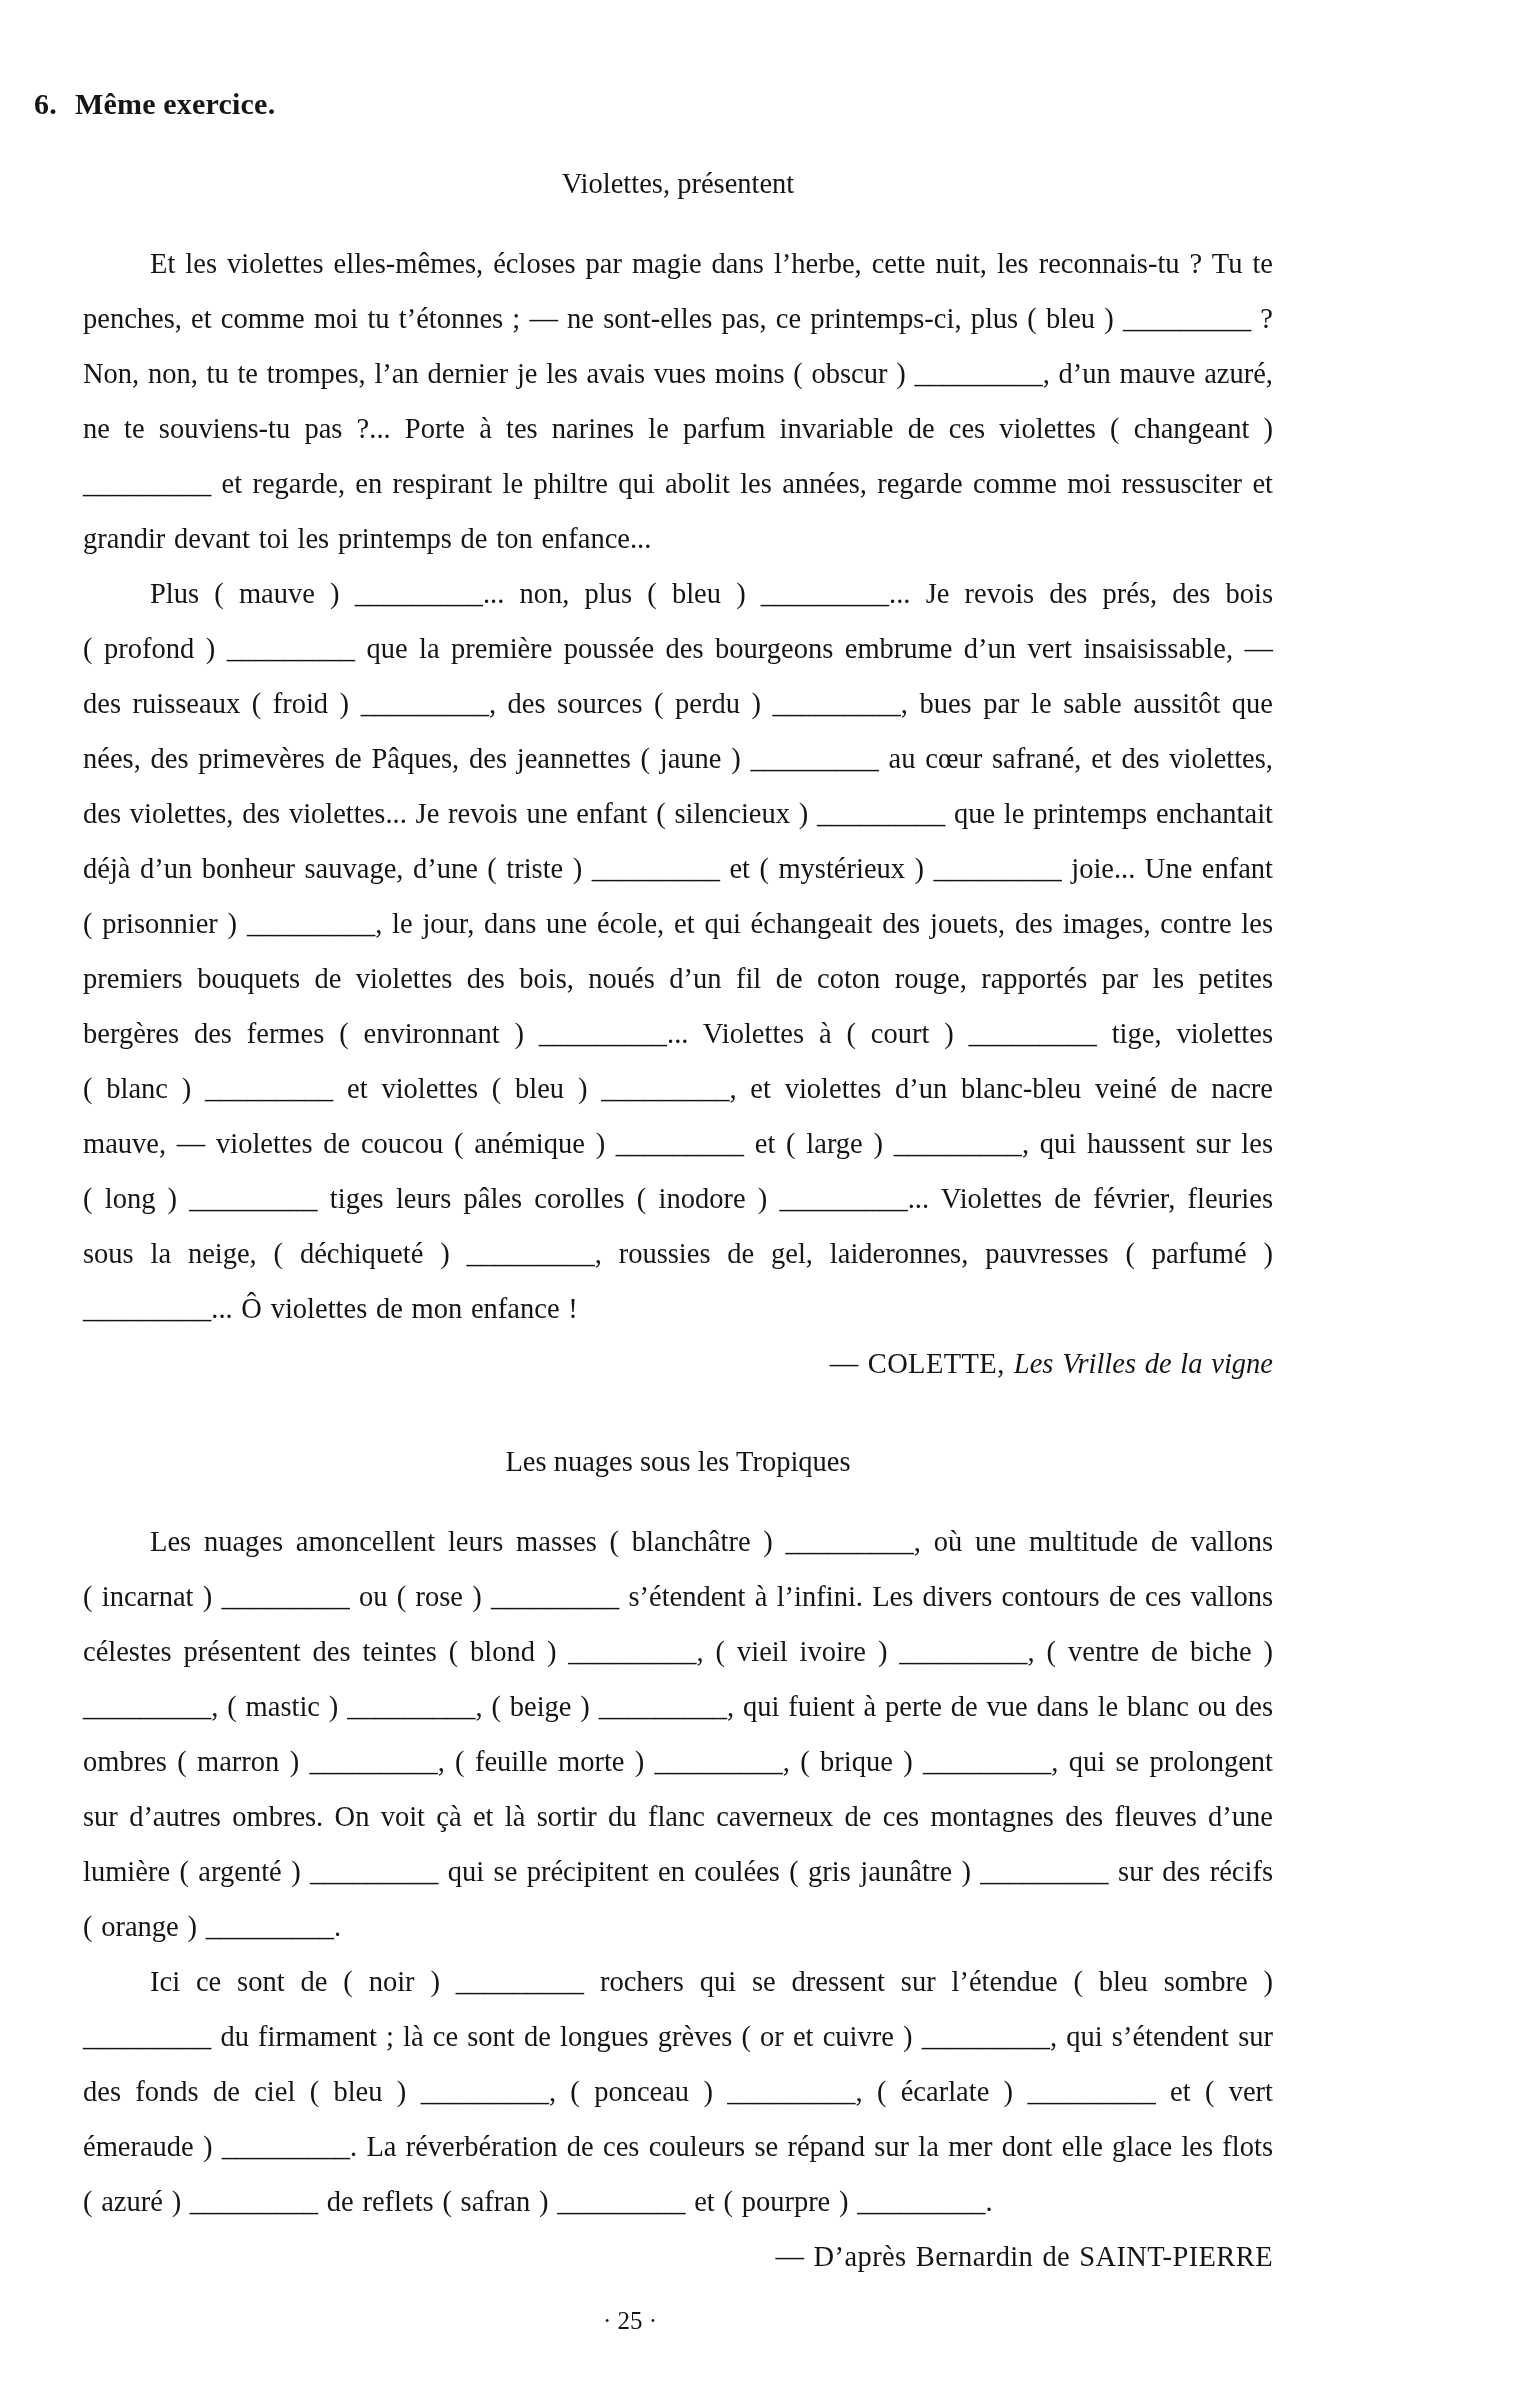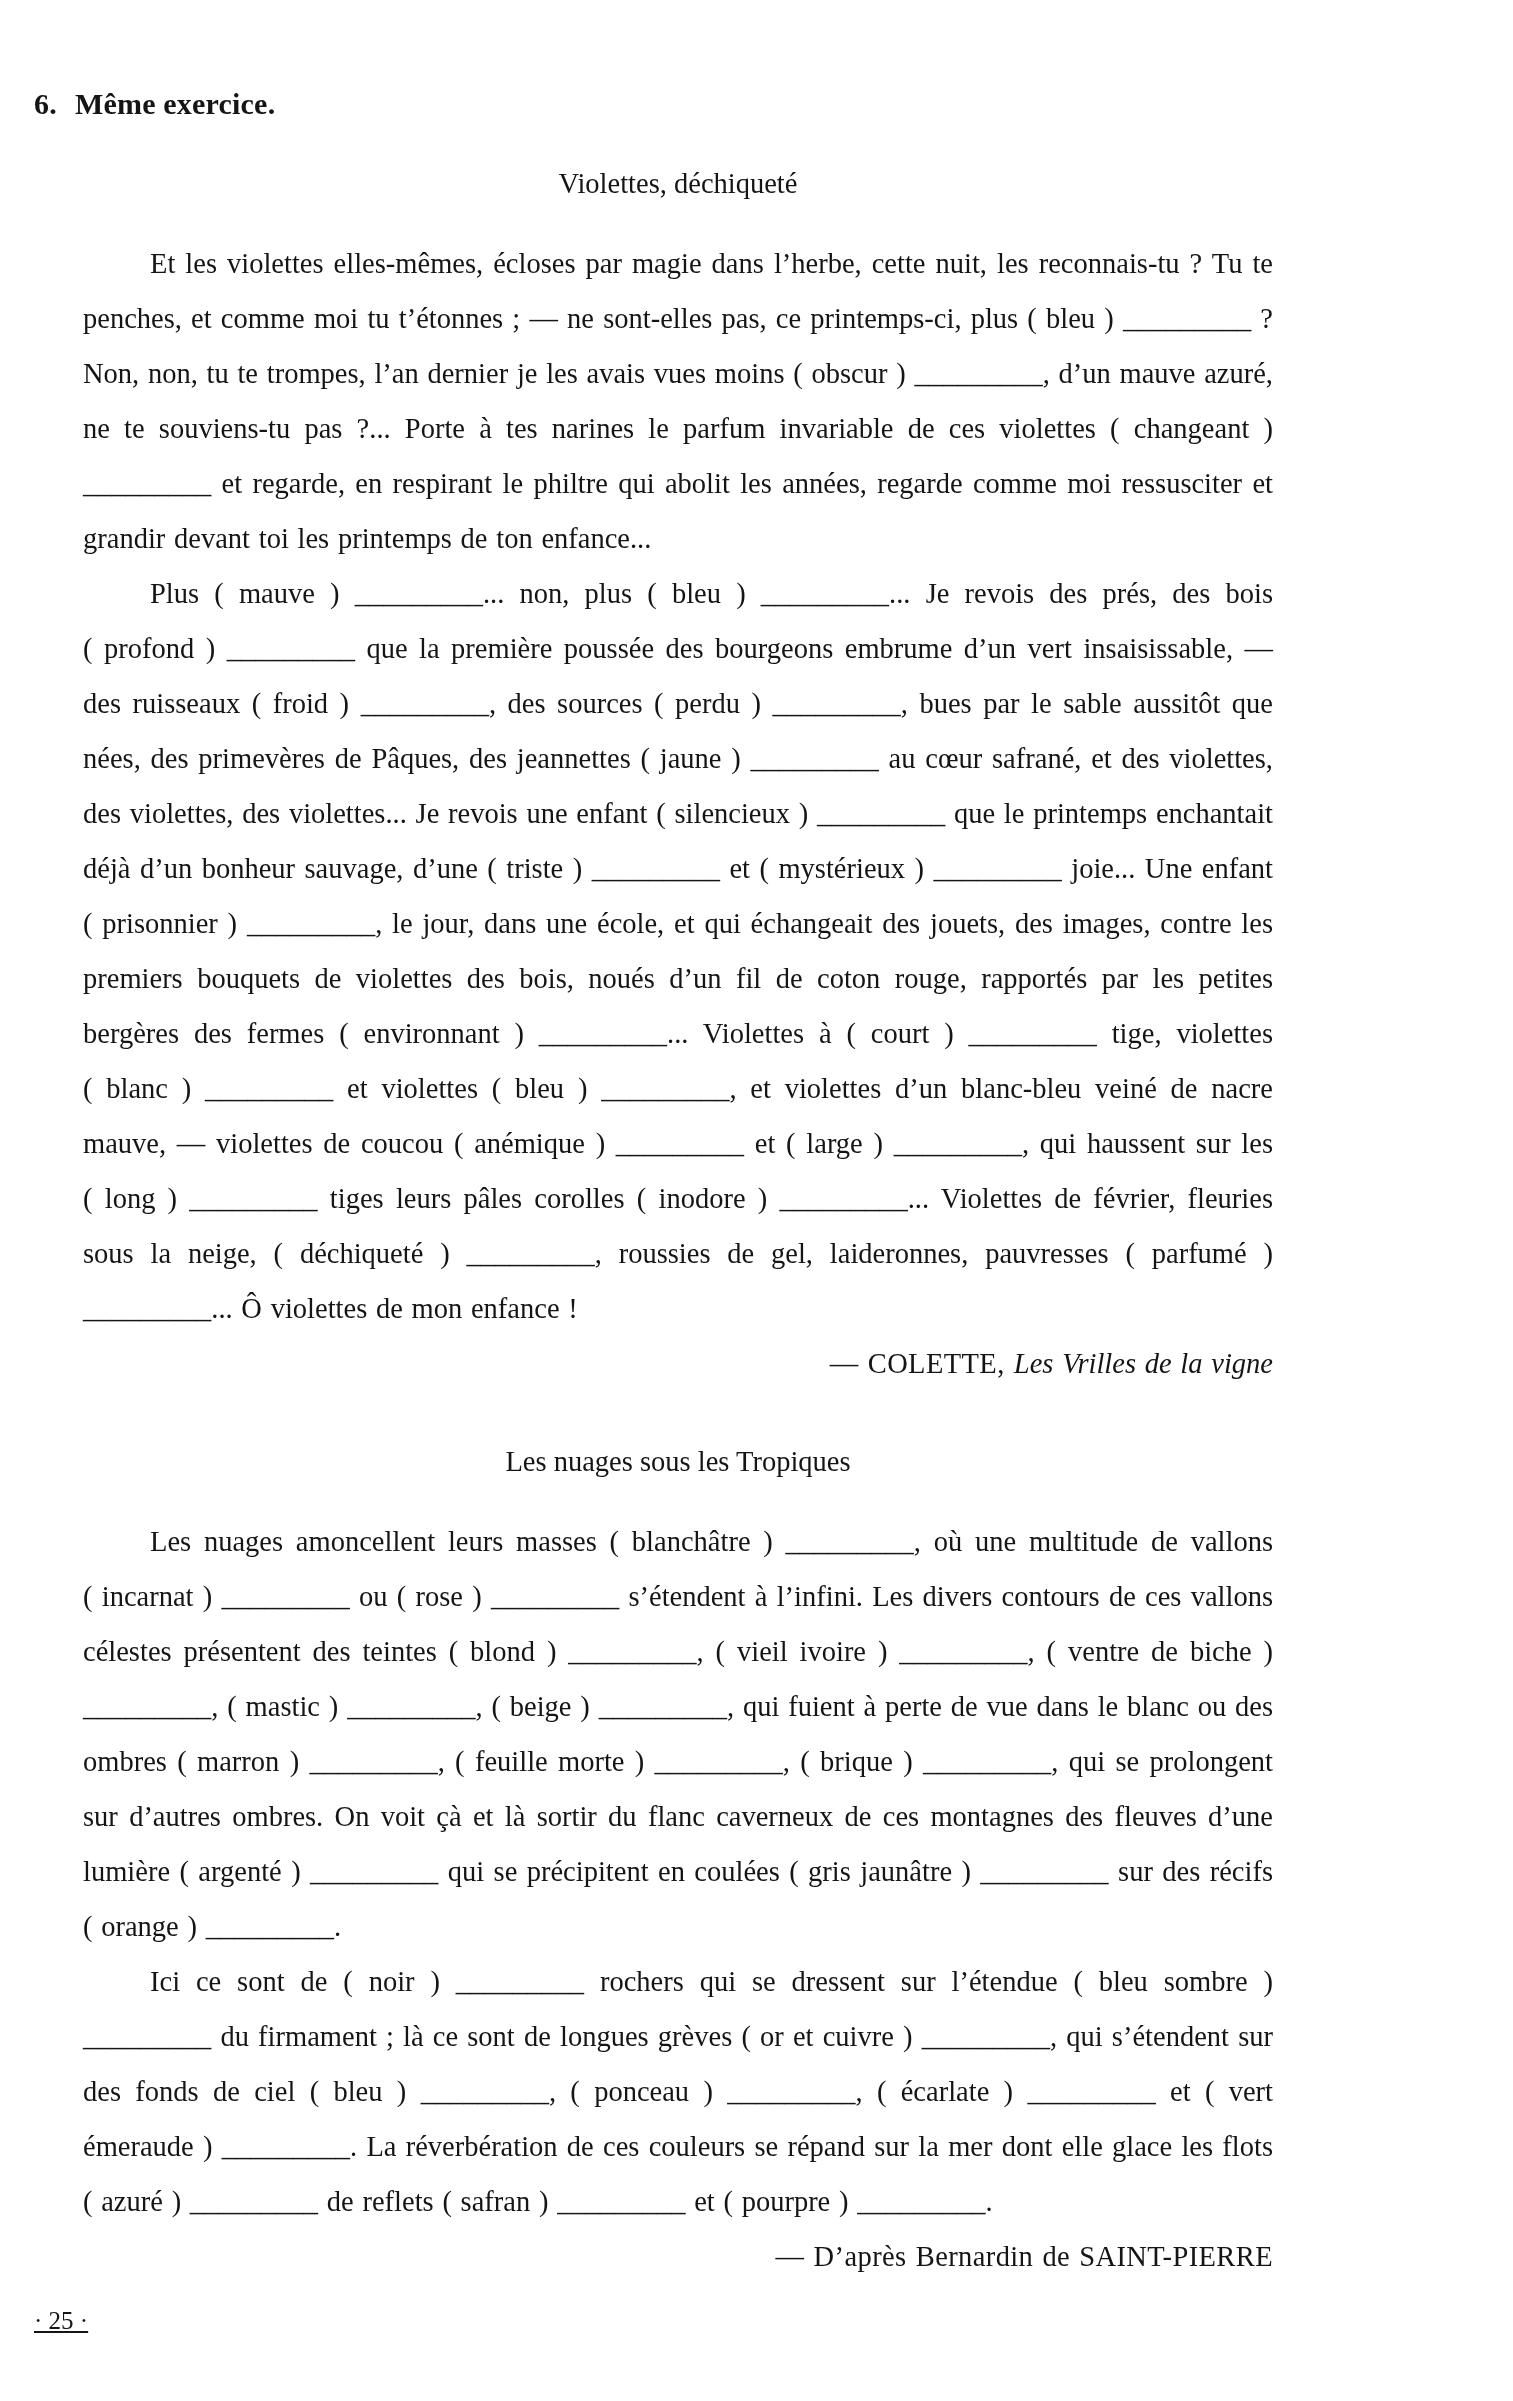--- a/index.html
+++ b/index.html
@@ -45,37 +45,36 @@
     font-size: 28.5px;
     line-height: 55px;
     text-align: right;
     word-spacing: 1.6px;
   }
   .italic { font-style: italic; }
   .caps { letter-spacing: 0.4px; }
   .page-number {
     margin-top: 19.6px;
     padding-right: 47px;
-    text-align: left;
+    text-align: center;
     font-size: 25px;
     line-height: 33px;
-    text-decoration: underline;
   }
 </style>
 </head>
 <body>
 
 <div class="page">
 
   <section class="exercise">
     <h2 class="exercise-heading">
       <span class="num">6.</span><span>Même exercice.</span>
     </h2>
     <div class="exercise-body">
-      <h3 class="text-title">Violettes, déchiqueté</h3>
+      <h3 class="text-title">Violettes, présentent</h3>
       <p class="para first">Et les violettes elles-mêmes, écloses par magie dans l’herbe, cette nuit, les reconnais-tu&nbsp;? Tu te penches, et comme moi tu t’étonnes&nbsp;; — ne sont-elles pas, ce printemps-ci, plus (&nbsp;bleu&nbsp;) _________&nbsp;? Non, non, tu te trompes, l’an dernier je les avais vues moins (&nbsp;obscur&nbsp;) _________, d’un mauve azuré, ne te souviens-tu pas&nbsp;?... Porte à tes narines le parfum invariable de ces violettes (&nbsp;changeant&nbsp;) _________ et regarde, en respirant le philtre qui abolit les années, regarde comme moi ressusciter et grandir devant toi les printemps de ton enfance...</p>
       <p class="para">Plus (&nbsp;mauve&nbsp;) _________... non, plus (&nbsp;bleu&nbsp;) _________... Je revois des prés, des bois (&nbsp;profond&nbsp;) _________ que la première poussée des bourgeons embrume d’un vert insaisissable, — des ruisseaux (&nbsp;froid&nbsp;) _________, des sources (&nbsp;perdu&nbsp;) _________, bues par le sable aussitôt que nées, des primevères de Pâques, des jeannettes (&nbsp;jaune&nbsp;) _________ au cœur safrané, et des violettes, des violettes, des violettes... Je revois une enfant (&nbsp;silencieux&nbsp;) _________ que le printemps enchantait déjà d’un bonheur sauvage, d’une (&nbsp;triste&nbsp;) _________ et (&nbsp;mystérieux&nbsp;) _________ joie... Une enfant (&nbsp;prisonnier&nbsp;) _________, le jour, dans une école, et qui échangeait des jouets, des images, contre les premiers bouquets de violettes des bois, noués d’un fil de coton rouge, rapportés par les petites bergères des fermes (&nbsp;environnant&nbsp;) _________... Violettes à (&nbsp;court&nbsp;) _________ tige, violettes (&nbsp;blanc&nbsp;) _________ et violettes (&nbsp;bleu&nbsp;) _________, et violettes d’un blanc-bleu veiné de nacre mauve, — violettes de coucou (&nbsp;anémique&nbsp;) _________ et (&nbsp;large&nbsp;) _________, qui haussent sur les (&nbsp;long&nbsp;) _________ tiges leurs pâles corolles (&nbsp;inodore&nbsp;) _________... Violettes de février, fleuries sous la neige, (&nbsp;déchiqueté&nbsp;) _________, roussies de gel, laideronnes, pauvresses (&nbsp;parfumé&nbsp;) _________... Ô violettes de mon enfance&nbsp;!</p>
       <p class="attribution">
         <span class="caps">— COLETTE,&nbsp;</span><span class="italic">Les Vrilles de la vigne</span>
       </p>
     </div>
   </section>
 
   <section class="exercise">
     <div class="exercise-body">

